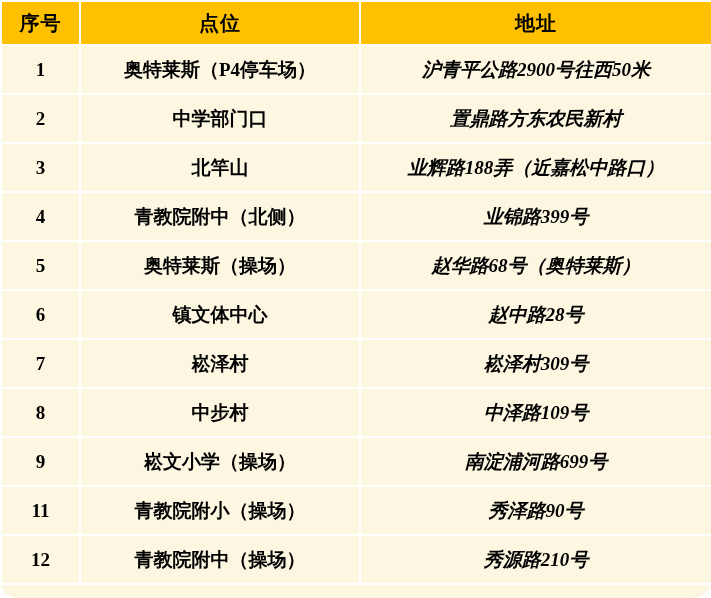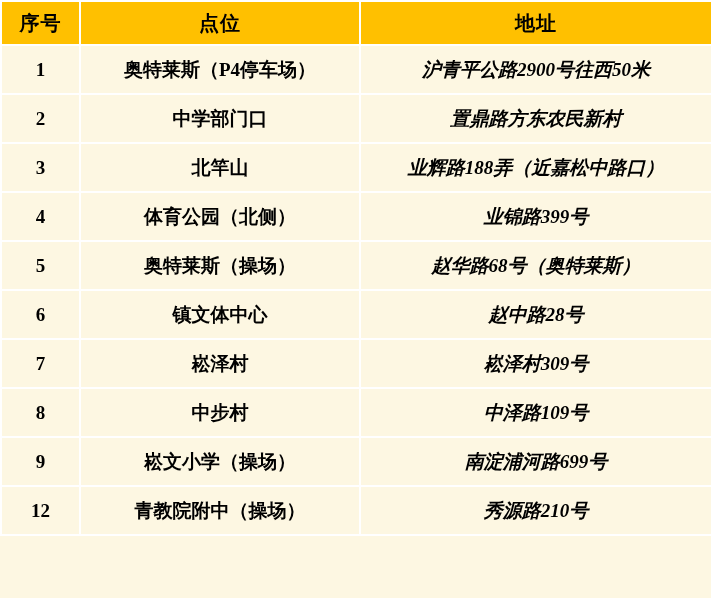--- a/index.html
+++ b/index.html
@@ -11,20 +11,21 @@
     width: 711px;
     height: 598px;
     font-family: "Liberation Serif", "DejaVu Serif", serif;
     overflow: hidden;
   }
   .table-wrap {
     width: 711px;
     height: 598px;
     box-sizing: border-box;
     background: #fdf7e2;
+    border-radius: 18px;
   }
   table.site-table {
     width: 711px;
     border-collapse: collapse;
     table-layout: fixed;
   }
   table.site-table col.col-no    { width: 79px; }
   table.site-table col.col-name  { width: 280px; }
   table.site-table col.col-addr  { width: 352px; }
 
@@ -90,21 +91,21 @@
           <td class="cell-name">中学部门口</td>
           <td class="cell-addr">置鼎路方东农民新村</td>
         </tr>
         <tr>
           <td class="cell-no">3</td>
           <td class="cell-name">北竿山</td>
           <td class="cell-addr">业辉路188弄（近嘉松中路口）</td>
         </tr>
         <tr>
           <td class="cell-no">4</td>
-          <td class="cell-name">体育公园（北侧）</td>
+          <td class="cell-name">青教院附中（北侧）</td>
           <td class="cell-addr">业锦路399号</td>
         </tr>
         <tr>
           <td class="cell-no">5</td>
           <td class="cell-name">奥特莱斯（操场）</td>
           <td class="cell-addr">赵华路68号（奥特莱斯）</td>
         </tr>
         <tr>
           <td class="cell-no">6</td>
           <td class="cell-name">镇文体中心</td>
@@ -119,19 +120,24 @@
           <td class="cell-no">8</td>
           <td class="cell-name">中步村</td>
           <td class="cell-addr">中泽路109号</td>
         </tr>
         <tr>
           <td class="cell-no">9</td>
           <td class="cell-name">崧文小学（操场）</td>
           <td class="cell-addr">南淀浦河路699号</td>
         </tr>
         <tr>
+          <td class="cell-no">11</td>
+          <td class="cell-name">青教院附小（操场）</td>
+          <td class="cell-addr">秀泽路90号</td>
+        </tr>
+        <tr>
           <td class="cell-no">12</td>
           <td class="cell-name">青教院附中（操场）</td>
           <td class="cell-addr">秀源路210号</td>
         </tr>
       </tbody>
   </table>
 </div>
 
 </body></html>

